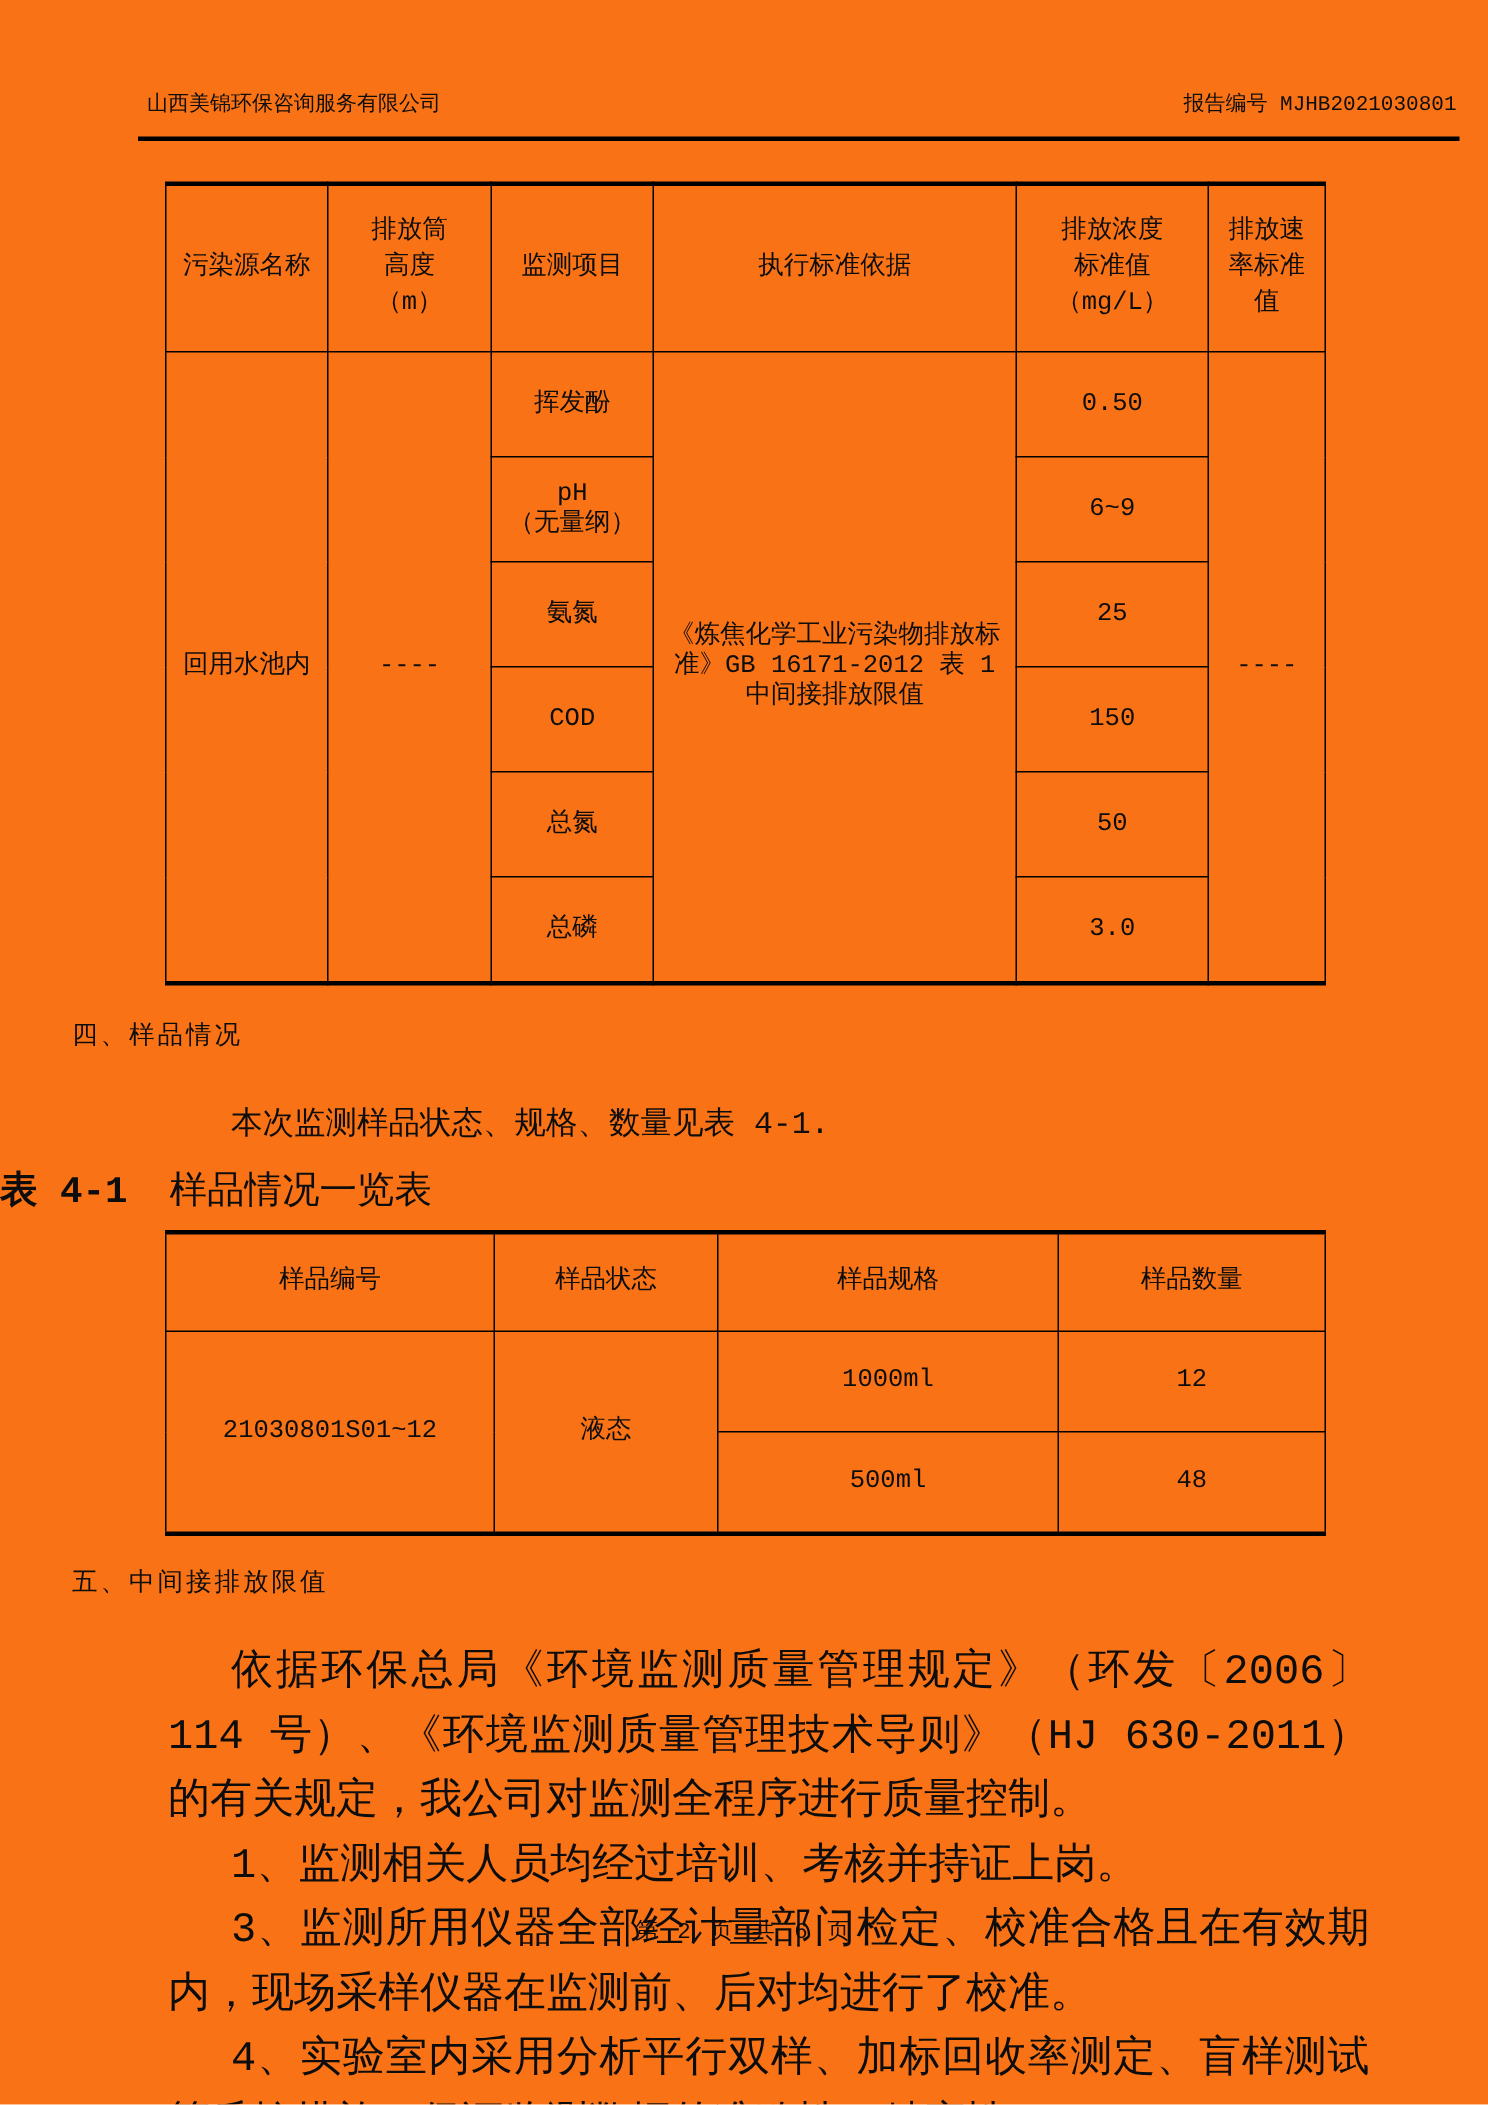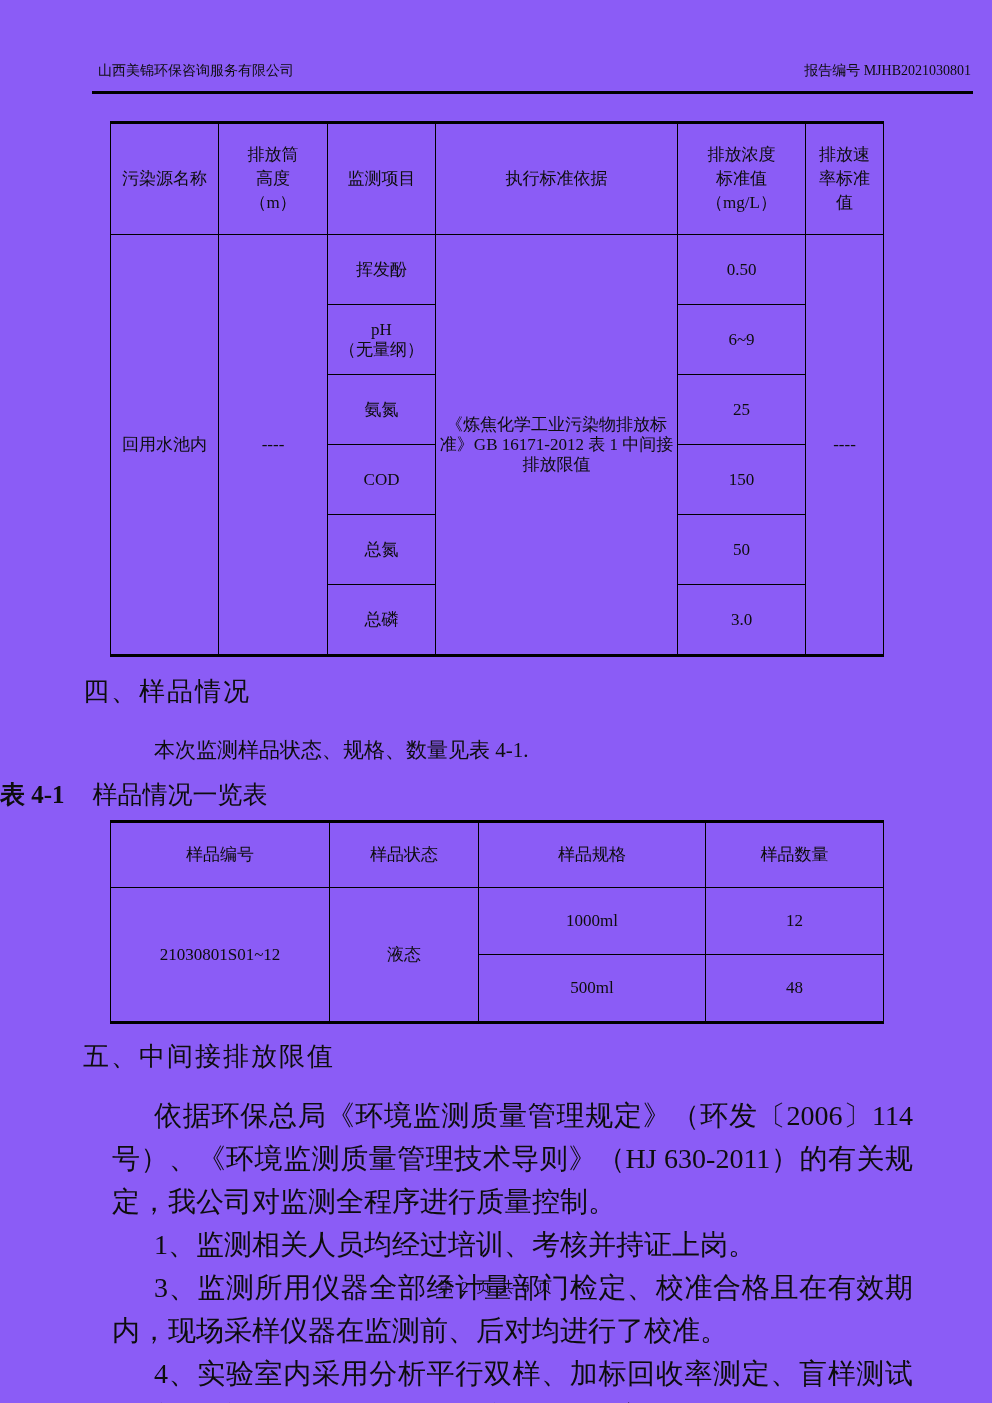--- a/index.html
+++ b/index.html
@@ -1,18 +1,18 @@
 <!DOCTYPE html>
 <html><head>
 <meta charset="utf-8">
 <style>
   html,body { margin:0; padding:0; background:#ffffff; }
   .page {
-    position:relative; width:992px; height:1403px; background:#8b5cf6;
-    color:#0d0d0d; font-family:Liberation Serif, serif;
+    position:relative; width:992px; height:1403px; background:#f97316;
+    color:#0d0d0d; font-family:Liberation Mono, monospace;
     overflow:hidden;
   }
   
   .doc-header {
     margin:62px 19px 0 92px; padding:0 2px 12px 6px;
     border-bottom:3px solid #000;
     display:flex; justify-content:space-between; align-items:flex-end;
     font-size:14px; line-height:17px;
   }
   
@@ -28,21 +28,21 @@
   .tbl1 { margin:27px 0 0 110px; width:773px; }
   .tbl1 tr.head td { height:82px; line-height:24px; }
   .tbl1 tr.body td { height:41px; line-height:20px; }
   .tbl1 td.basis { line-height:27px; }
   .tbl2 { margin:12px 0 0 110px; width:773px; }
   .tbl2 tr.head td { height:36px; }
   .tbl2 tr.body td { height:38px; }
   .pre { white-space:pre-line; }
   
   h2.sec {
-    margin:18px 80px 0 83px; font-size:26px; font-weight:normal;
+    margin:18px 80px 0 48px; font-size:17px; font-weight:normal;
     line-height:34px; letter-spacing:2px;
   }
   h2.sec5 { margin-top:16px; }
   .intro {
     margin:20px 0 0 112px; width:801px; font-size:21px; line-height:43px;
     text-indent:42px;
   }
   .caption {
     margin:10px 0 0 0; width:100%; text-align:left;
     font-size:25px; line-height:26px;

